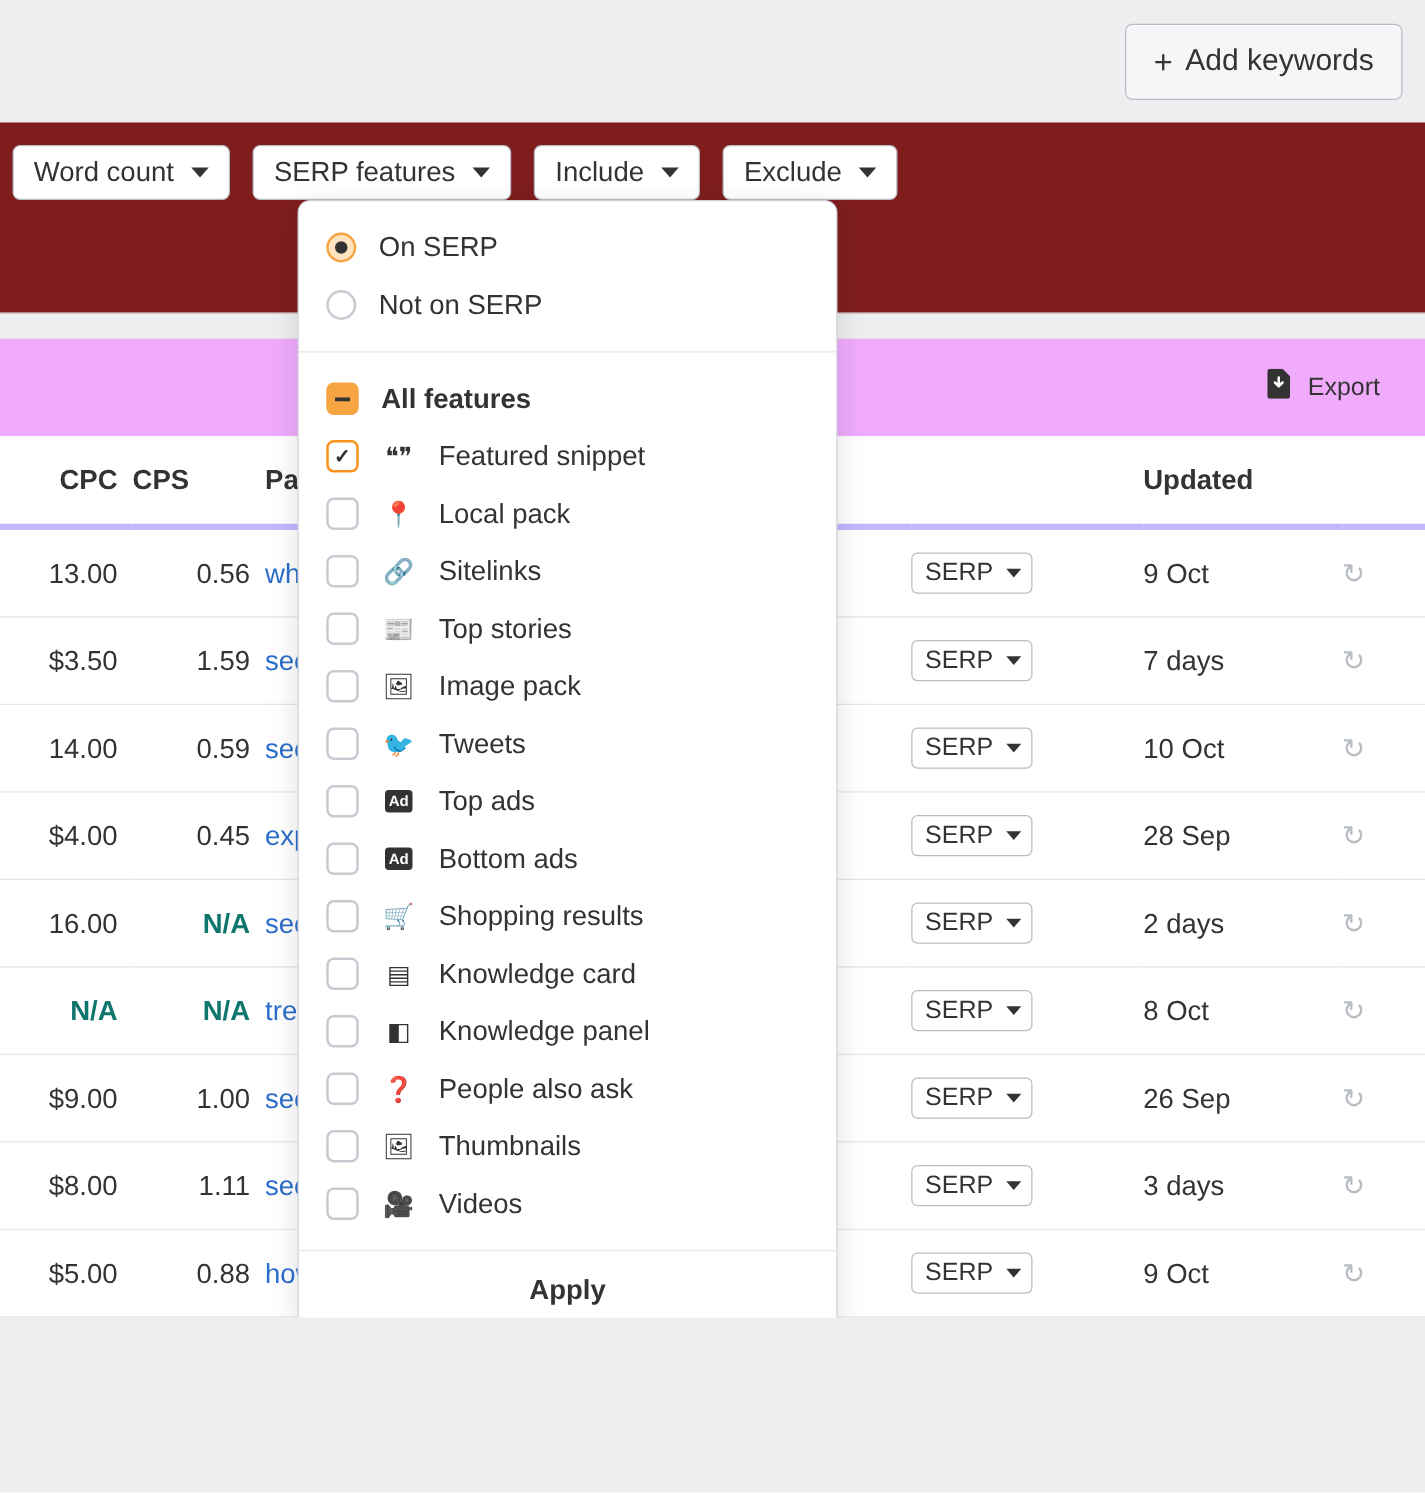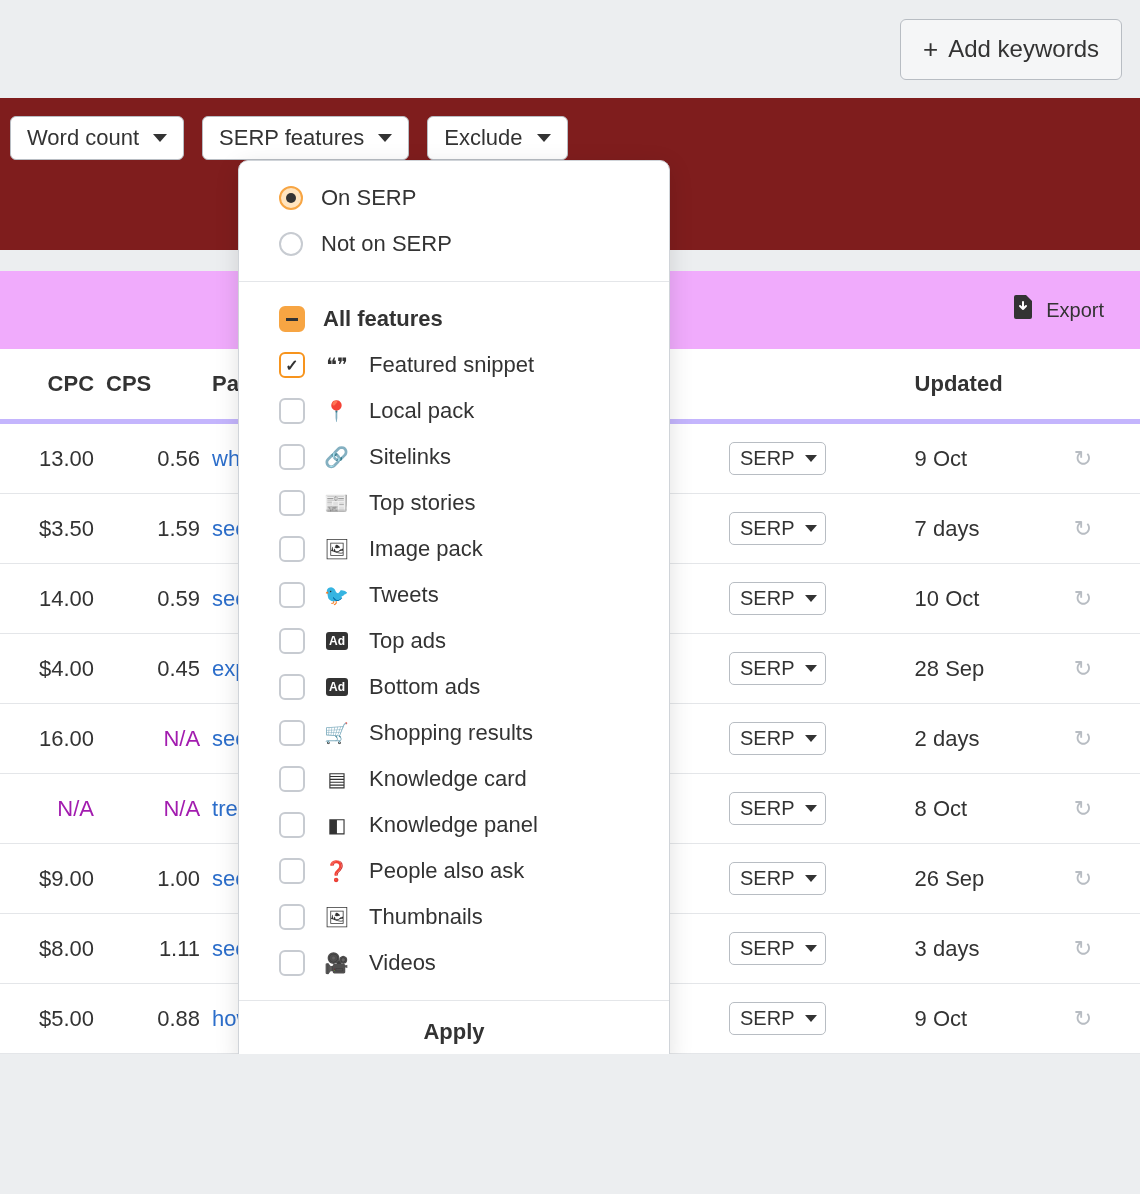--- a/index.html
+++ b/index.html
@@ -82,21 +82,21 @@
 }
 td {
   padding: 18px 12px 18px 0;
   border-bottom: 1px solid #e4e6e9;
   font-size: 22px;
   vertical-align: middle;
   white-space: nowrap;
 }
 th:first-child, td:first-child { padding-left: 10px; text-align:right;}
 td.cps { text-align:right;margin-left:10px; }
-td.gray { color: #a21caf; }
+td.gray { color: #0f766e; font-weight: bold; }
 .link { color: #2c6ecb; cursor: pointer; }
 .mini-dd {
   border: 1px solid #b8bdc3;
   border-radius: 5px;
   padding: 4px 8px 4px 10px;
   display: inline-flex;
   align-items: center;
   gap: 10px;
   cursor: pointer;
   font-size: 20px;
@@ -112,21 +112,21 @@
   position: absolute;
   top: 62px;
   left: 238px;
   width: 432px;
   background: #fff;
   border: 1px solid #d0d4d9;
   border-radius: 10px;
   box-shadow: 0 6px 24px rgba(0,0,0,0.12);
   z-index: 50;
 }
-.pop-section { padding: 14px 22px; margin-left: 18px; }
+.pop-section { padding: 14px 22px; }
 .pop-divider { border-top: 1px solid #e4e6e9; }
 .radio-row, .check-row {
   display: flex;
   align-items: center;
   gap: 18px;
   padding: 10px 0;
   font-size: 22px;
   cursor: pointer;
 }
 .radio {
@@ -172,20 +172,24 @@
   </button>
 </div>
 
 <div class="filter-row">
   <div class="dropdown-btn">
     <span>Word count</span>
     <span class="caret"></span>
   </div>
   <div class="dropdown-btn">
     <span>SERP features</span>
+    <span class="caret"></span>
+  </div>
+  <div class="dropdown-btn">
+    <span>Include</span>
     <span class="caret"></span>
   </div>
   <div class="dropdown-btn">
     <span>Exclude</span>
     <span class="caret"></span>
   </div>
 
   <div class="popover">
     <div class="pop-section">
       <div class="radio-row">

